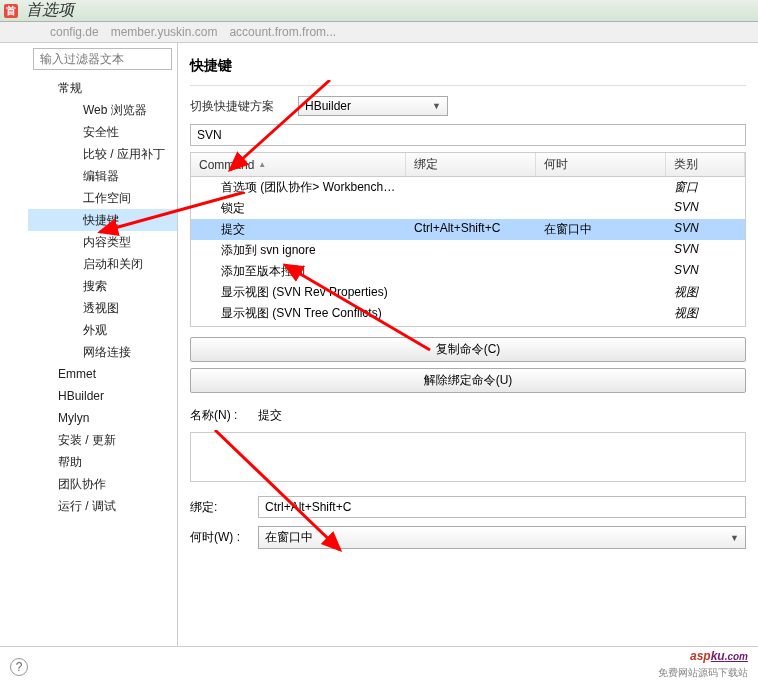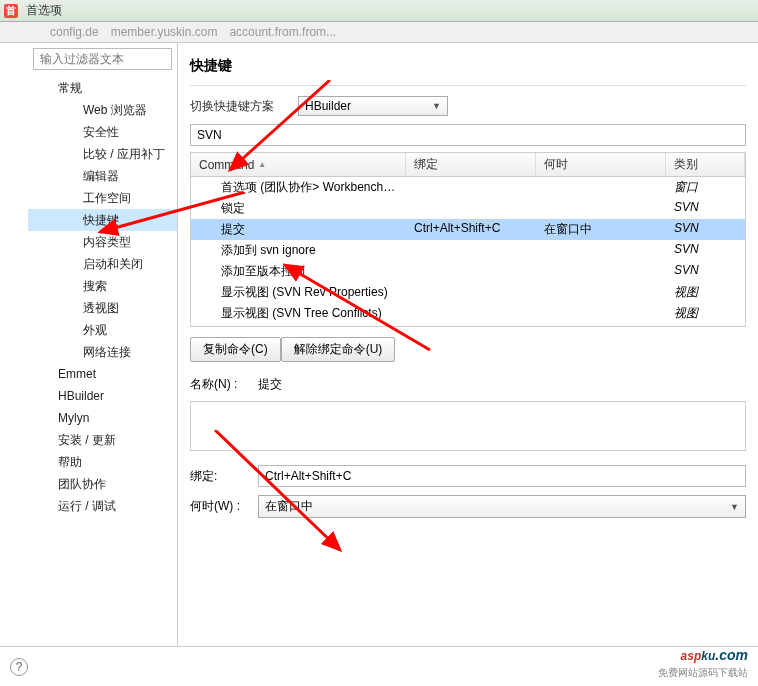--- a/index.html
+++ b/index.html
@@ -1,19 +1,19 @@
 <!DOCTYPE html>
 <html><head>
 <meta charset="utf-8">
 <style>
 * { box-sizing: border-box; margin: 0; padding: 0; font-family: "Microsoft YaHei", sans-serif; font-size: 12px; }
 body { background: #f0f0f0; width: 758px; height: 686px; overflow: hidden; position: relative; }
 .titlebar { height: 22px; background: linear-gradient(#e8f0e8, #d5e5d5); border-bottom: 1px solid #b0b0b0; display: flex; align-items: center; padding: 0 4px; gap: 8px; }
 .titlebar .appicon { width: 14px; height: 14px; background: #e74c3c; color: white; display: flex; align-items: center; justify-content: center; font-size: 10px; font-weight: bold; border-radius: 2px; }
-.titlebar .title { font-size: 12px; color: #333; }
+.titlebar .title { font-size: 16px; color: #333; font-style: italic; }
 .tabbar { height: 20px; display: flex; align-items: center; gap: 12px; padding: 0 50px; color: #999; font-size: 11px; }
 .main { display: flex; height: 610px; background: white; border-top: 1px solid #ccc; }
 .sidebar { width: 178px; border-right: 1px solid #ccc; display: flex; flex-direction: column; padding-left: 28px; }
 .filter-input { margin: 5px; padding: 3px 6px; border: 1px solid #bbb; color: #999; width: calc(100% - 10px); }
 .tree { flex: 1; overflow: auto; padding: 2px 0; }
 .tree-item { padding: 2px 0 2px 30px; cursor: pointer; color: #222; line-height: 18px; }
 .tree-item.top { padding-left: 30px; }
 .tree-item.child { padding-left: 55px; }
 .tree-item.selected { background: #cce8ff; }
 .content { flex: 1; padding: 8px 12px; display: flex; flex-direction: column; position: relative; }
@@ -31,32 +31,32 @@
 .th.c3 { width: 130px; }
 .th.c4 { flex: 1; }
 .tbody { flex: 1; overflow-y: scroll; overflow-x: hidden; }
 .tr { display: flex; padding: 1px 0; }
 .tr.selected { background: #b3d7ff; }
 .td { padding: 1px 8px; overflow: hidden; white-space: nowrap; text-overflow: ellipsis; }
 .td.c1 { width: 215px; padding-left: 30px; }
 .td.c2 { width: 130px; }
 .td.c3 { width: 130px; }
 .td.c4 { flex: 1; font-style: italic; }
-.btn-row { display: flex; margin: 10px 0 14px 0; }
+.btn-row { display: flex; gap: 6px; margin: 10px 0 14px 0; flex-direction: column; }
 .btn { border: 1px solid #aaa; background: linear-gradient(#fff,#e8e8e8); padding: 3px 12px; border-radius: 2px; cursor: pointer; }
 .form-row { display: flex; align-items: center; gap: 8px; margin-bottom: 8px; }
 .form-label { width: 60px; }
 .desc-box { border: 1px solid #ccc; width: 100%; height: 50px; margin-bottom: 14px; }
 .binding-input { border: 1px solid #bbb; padding: 3px 6px; flex: 1; }
 .footer { position: absolute; bottom: 0; left: 0; right: 0; height: 40px; background: white; border-top: 1px solid #ccc; display: flex; align-items: center; padding: 0 10px; justify-content: space-between; }
 .help-icon { width: 18px; height: 18px; border: 1px solid #999; border-radius: 50%; display: flex; align-items: center; justify-content: center; color: #666; }
 .watermark { position: absolute; right: 10px; bottom: 6px; text-align: right; }
 .watermark .brand { font-size: 24px; font-weight: bold; font-style: italic; }
 .watermark .brand .r { color: #c0392b; }
-.watermark .brand .g { color: #0c4a6e; }
+.watermark .brand .g { color: #701a75; text-decoration: underline; }
 .watermark .sub { font-size: 10px; color: #888; }
 svg.arrow-ann { position: absolute; pointer-events: none; z-index: 100; }
 </style>
 </head>
 <body>
 
 <div class="titlebar">
   <span class="appicon">首</span>
   <span class="title">首选项</span>
 </div>
@@ -191,21 +191,21 @@
       </div>
     </div>
   </div>
 </div>
 
 <div class="footer">
   <div class="help-icon">?</div>
 </div>
 
 <div class="watermark">
-  <div class="brand"><span class="r">asp</span><span class="g">ku</span><span class="g" style="font-size:14px">.com</span></div>
+  <div class="brand"><span class="r">asp</span><span class="g">ku</span><span class="g" style="font-size:10px">.com</span></div>
   <div class="sub">免费网站源码下载站</div>
 </div>
 
 <svg class="arrow-ann" style="left:95px; top:192px;" width="160" height="100">
   <defs>
       <marker id="ah1" markerWidth="8" markerHeight="8" refX="6" refY="3" orient="auto">
         <path d="M0,0 L7,3 L0,6 Z" fill="#ff0000"></path>
       </marker>
     </defs>
   <line x1="150" y1="0" x2="5" y2="40" stroke="#ff0000" stroke-width="3" marker-end="url(#ah1)"></line>

